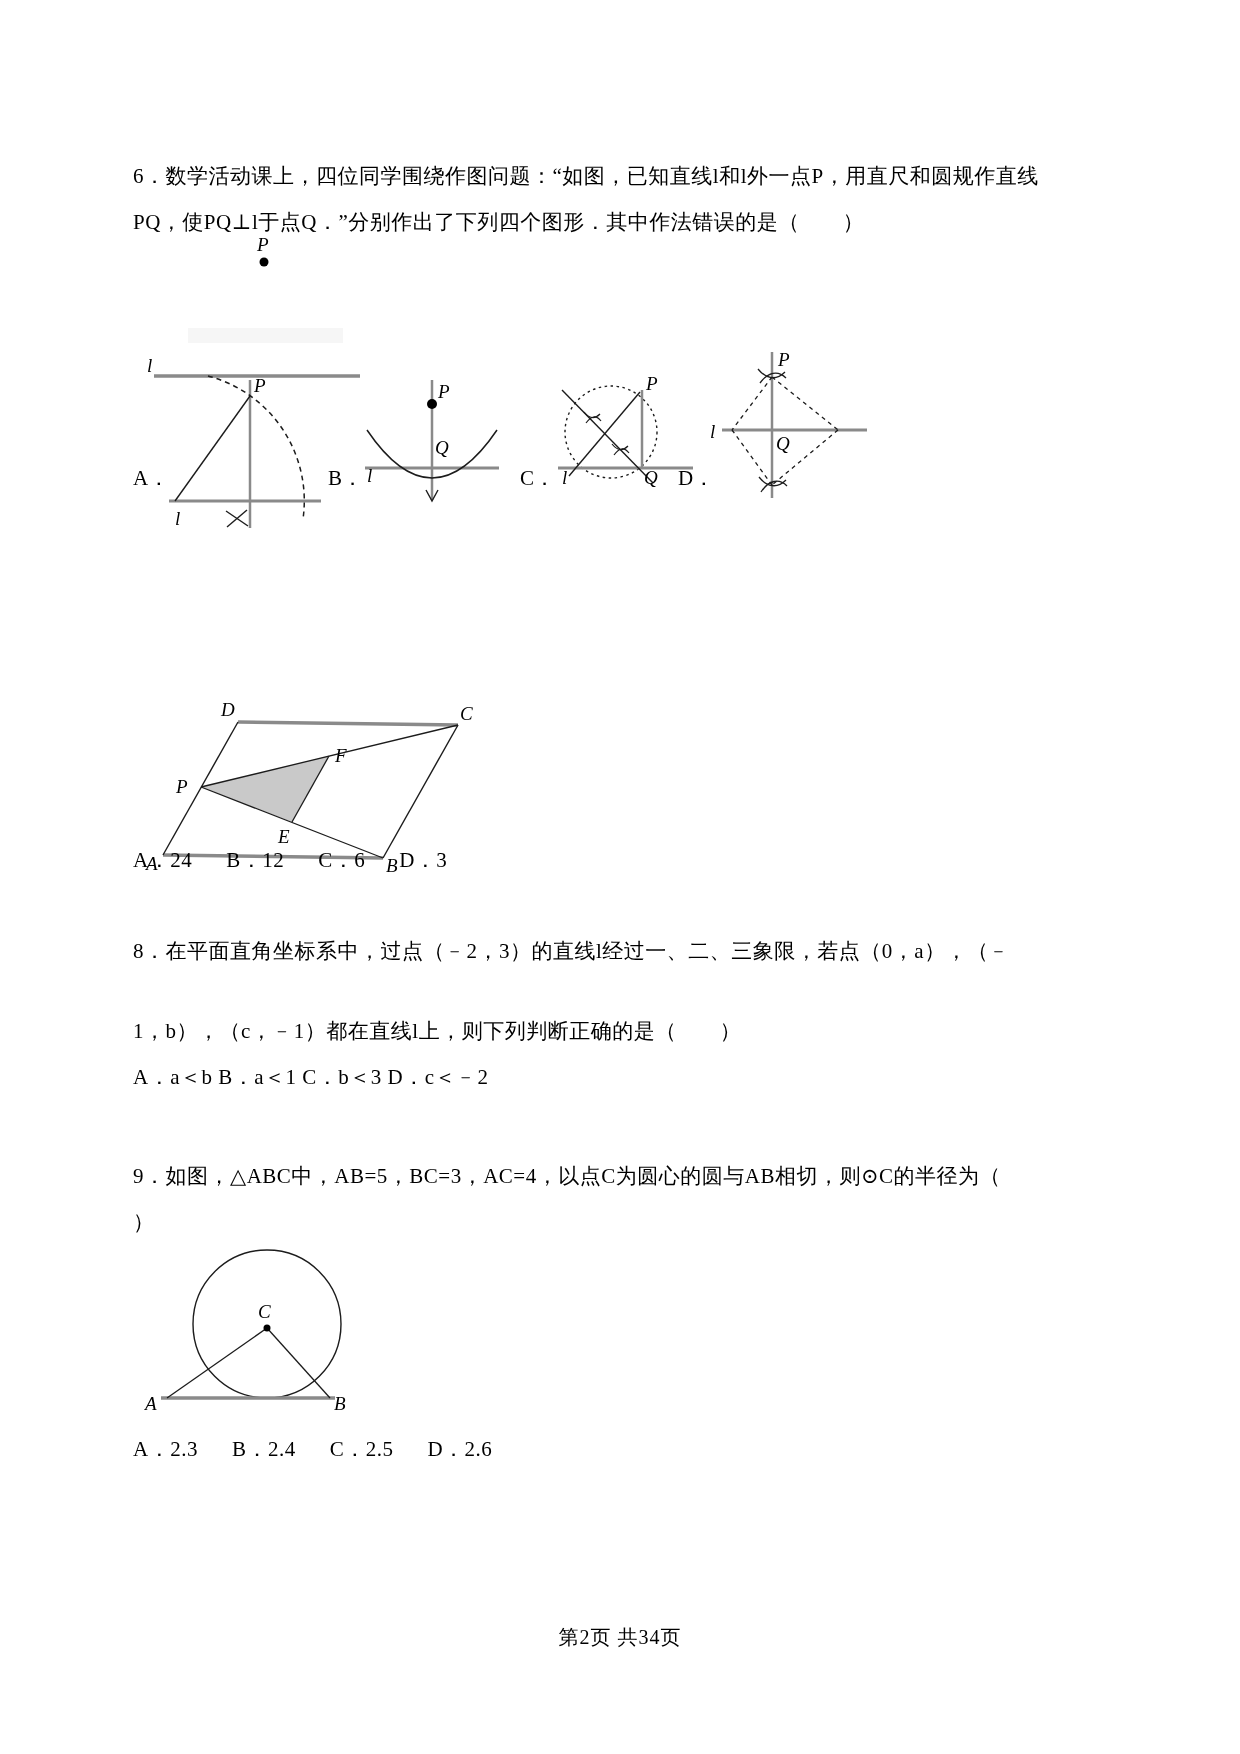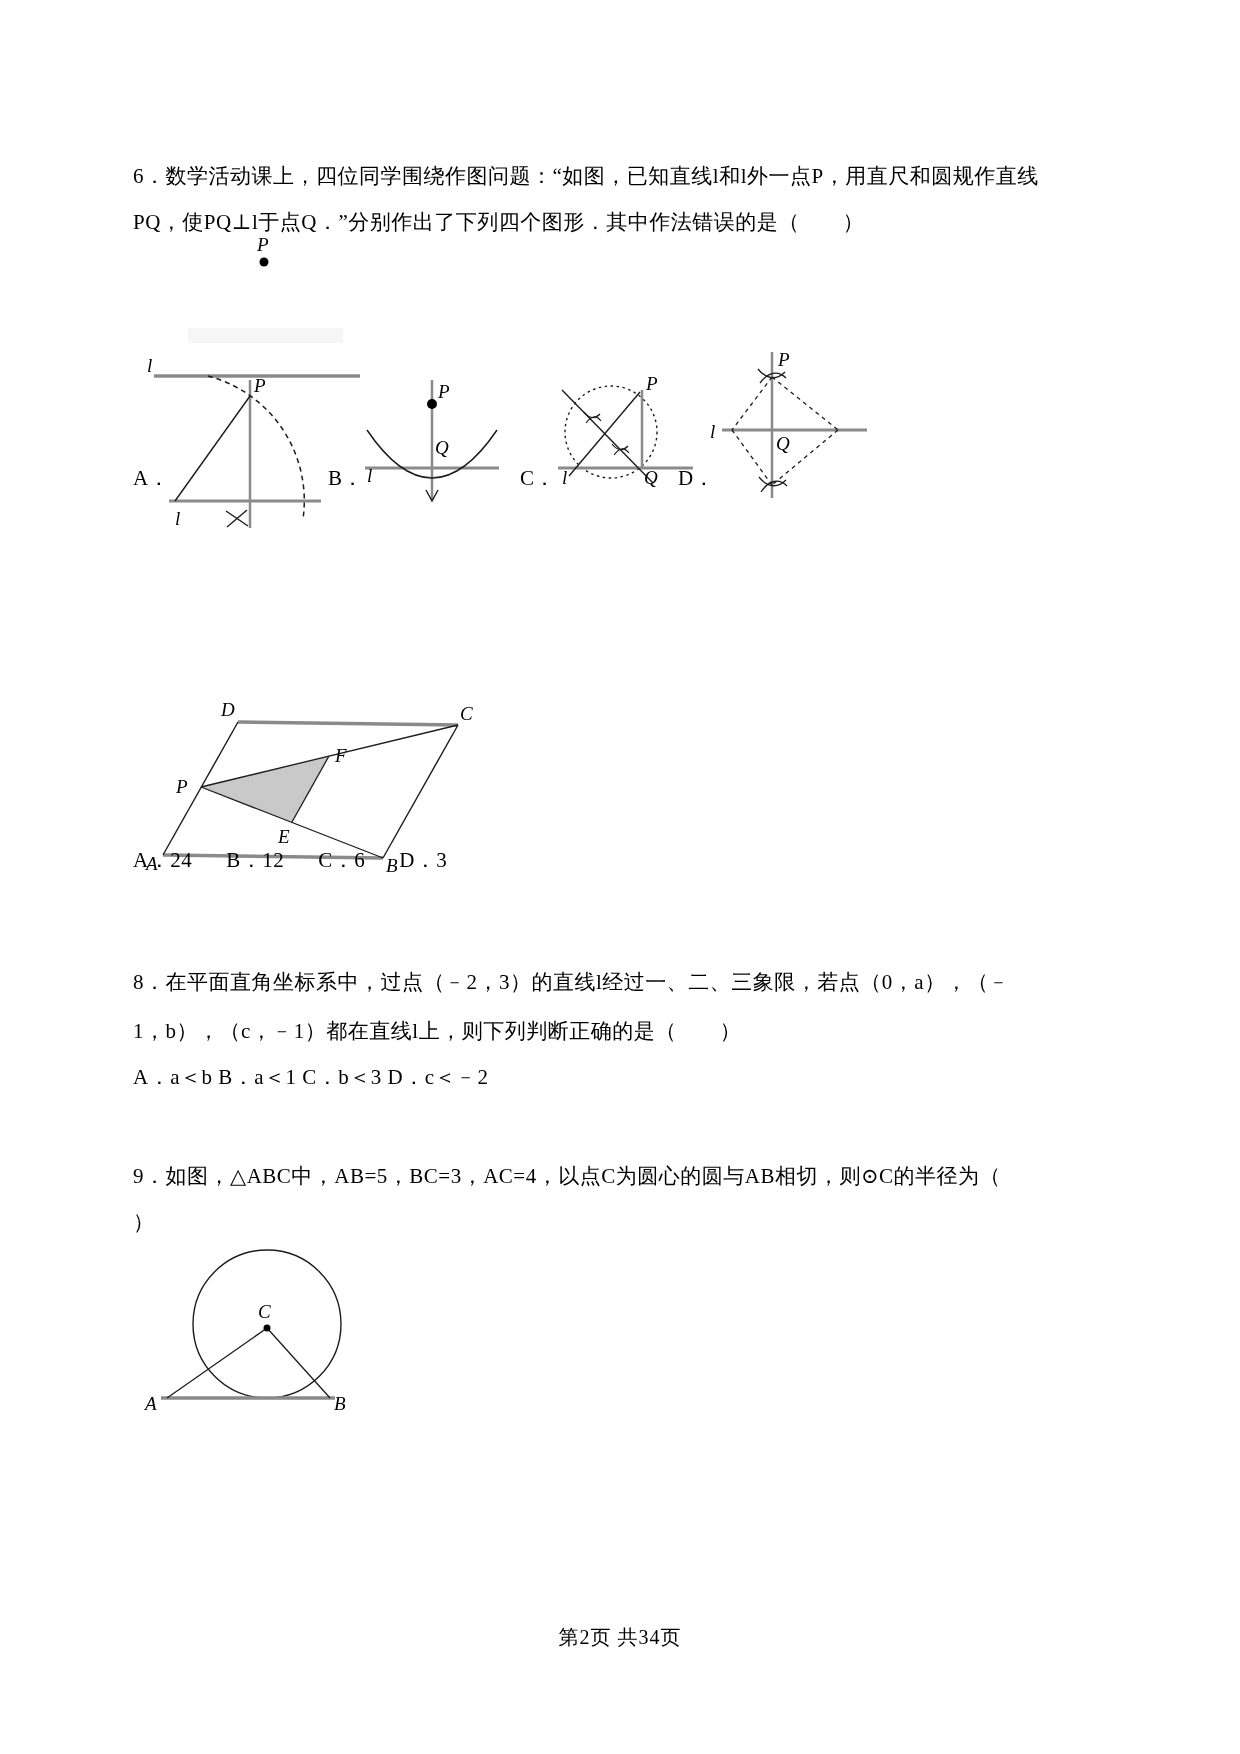--- a/index.html
+++ b/index.html
@@ -116,34 +116,35 @@
     <text x="332" y="20">C</text>
     <text x="48" y="93">P</text>
     <text x="207" y="62">F</text>
     <text x="150" y="143">E</text>
     <text x="18" y="170">A</text>
     <text x="258" y="172">B</text>
   </svg>
 
   <p class="optrow" style="top:846px"><span>A．24</span><span>B．12</span><span>C．6</span><span>D．3</span></p>
 
-  <p class="tline" style="top:968px">8．在平面直角坐标系中，过点（﹣2，3）的直线l经过一、二、三象限，若点（0，a），（﹣</p>
+  <p class="tline" style="top:937px">8．在平面直角坐标系中，过点（﹣2，3）的直线l经过一、二、三象限，若点（0，a），（﹣</p>
   <p class="tline" style="top:1017px">1，b），（c，﹣1）都在直线l上，则下列判断正确的是（　　）</p>
   <p class="tline" style="top:1063px">A．a＜b B．a＜1 C．b＜3 D．c＜﹣2</p>
 
   <p class="tline" style="top:1162px">9．如图，△ABC中，AB=5，BC=3，AC=4，以点C为圆心的圆与AB相切，则⊙C的半径为（</p>
   <p class="tline" style="top:1208px">）</p>
 
   <svg class="fig" style="left:128px;top:1246px" width="245" height="175" viewBox="0 0 245 175">
     <circle cx="139" cy="78" r="74" fill="none" class="blk" stroke-width="1.4"></circle>
     <line class="gray" x1="33" y1="152" x2="207" y2="152" stroke-width="3.5"></line>
     <line class="blk" x1="139" y1="82" x2="39" y2="152" stroke-width="1.3"></line>
     <line class="blk" x1="139" y1="82" x2="202" y2="152" stroke-width="1.3"></line>
     <circle cx="139" cy="82" r="3.5" fill="#000"></circle>
     <text x="130" y="72">C</text>
     <text x="17" y="164">A</text>
     <text x="206" y="164">B</text>
   </svg>
 
+  <p class="optrow" style="top:1435px"><span>A．2.3</span><span>B．2.4</span><span>C．2.5</span><span>D．2.6</span></p>
 
   <div class="footer">第2页 共34页</div>
 
 </div>
 
 </body></html>

